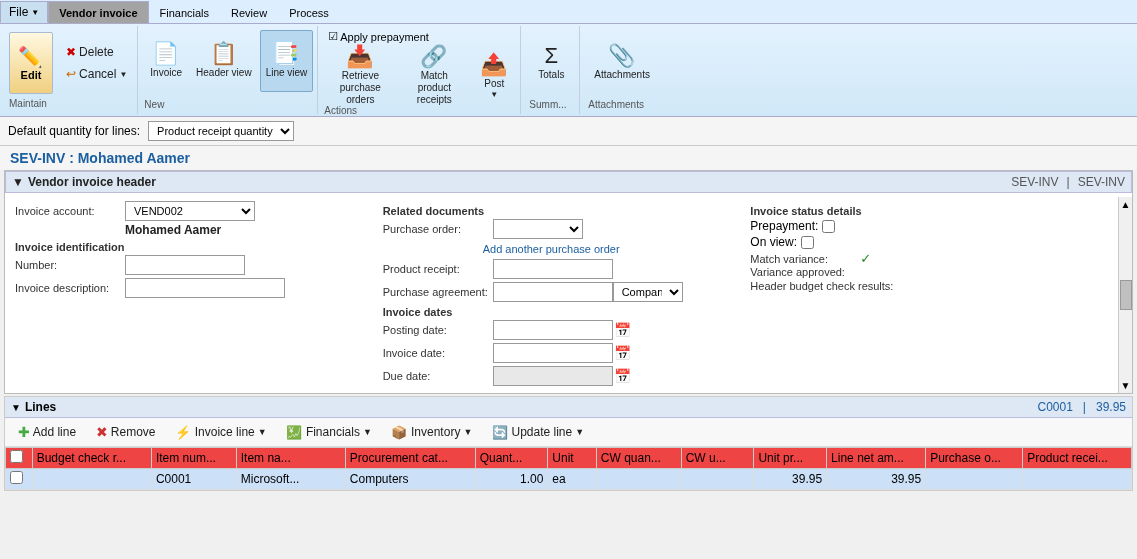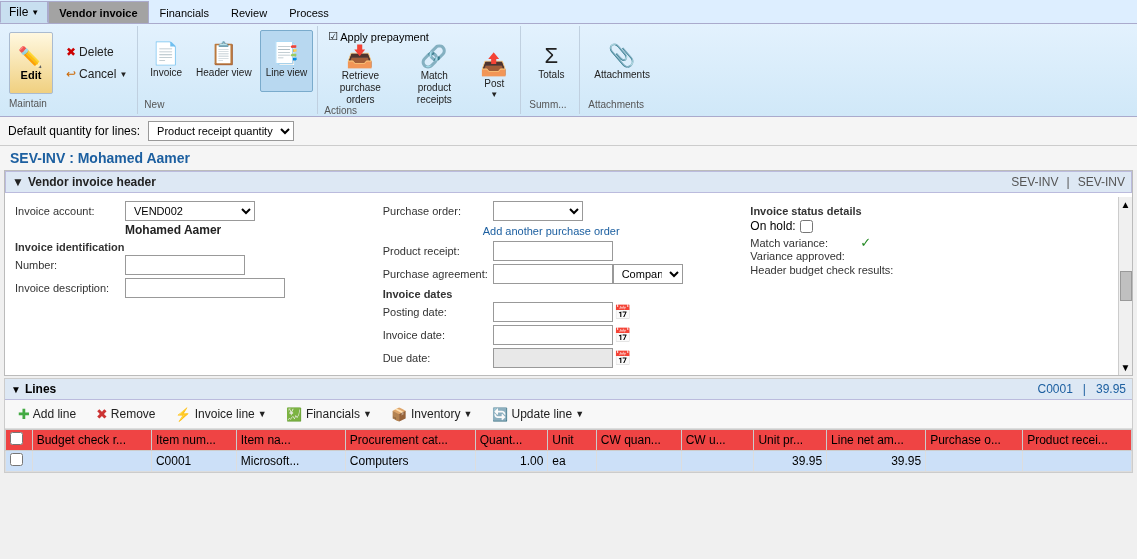--- a/index.html
+++ b/index.html
@@ -217,20 +217,21 @@
         <label>Number:</label>
         <input type="text" style="width: 100px;">
       </div>
       <div class="form-field">
         <label>Invoice description:</label>
         <input type="text" style="width: 160px;">
       </div>
     </div>
 
     <div style="flex:1; min-width:240px;">
+      <div class="section-title">Related documents</div>
       <div class="form-field">
         <label>Purchase order:</label>
         <select style="width:90px; font-size:11px; height:20px;"><option></option></select>
       </div>
       <div style="margin-left:100px; margin-bottom:3px;">
         <a class="link-text">Add another purchase order</a>
       </div>
       <div class="form-field">
         <label>Product receipt:</label>
         <input type="text" style="width: 80px;">
@@ -255,21 +256,25 @@
       <div class="form-field">
         <label>Due date:</label>
         <input type="text" style="width: 80px; background: rgb(232, 232, 232);" disabled="">
         <span style="cursor:pointer; margin-left:2px; font-size:14px;">📅</span>
       </div>
     </div>
 
     <div style="flex:1; min-width:220px;">
       <div class="section-title">Invoice status details</div>
       <div class="checkbox-field">
-        <label>On hold:</label>
+        <label>Prepayment:</label>
+        <input type="checkbox" style="">
+      </div>
+      <div class="checkbox-field">
+        <label>On view:</label>
         <input type="checkbox" style="">
       </div>
       <div class="form-field" style="margin-bottom:0;">
         <label>Match variance:</label>
         <span class="checkmark">✓</span>
       </div>
       <div class="form-field" style="margin-bottom:2px;">
         <label>Variance approved:</label>
       </div>
       <div class="form-field">

